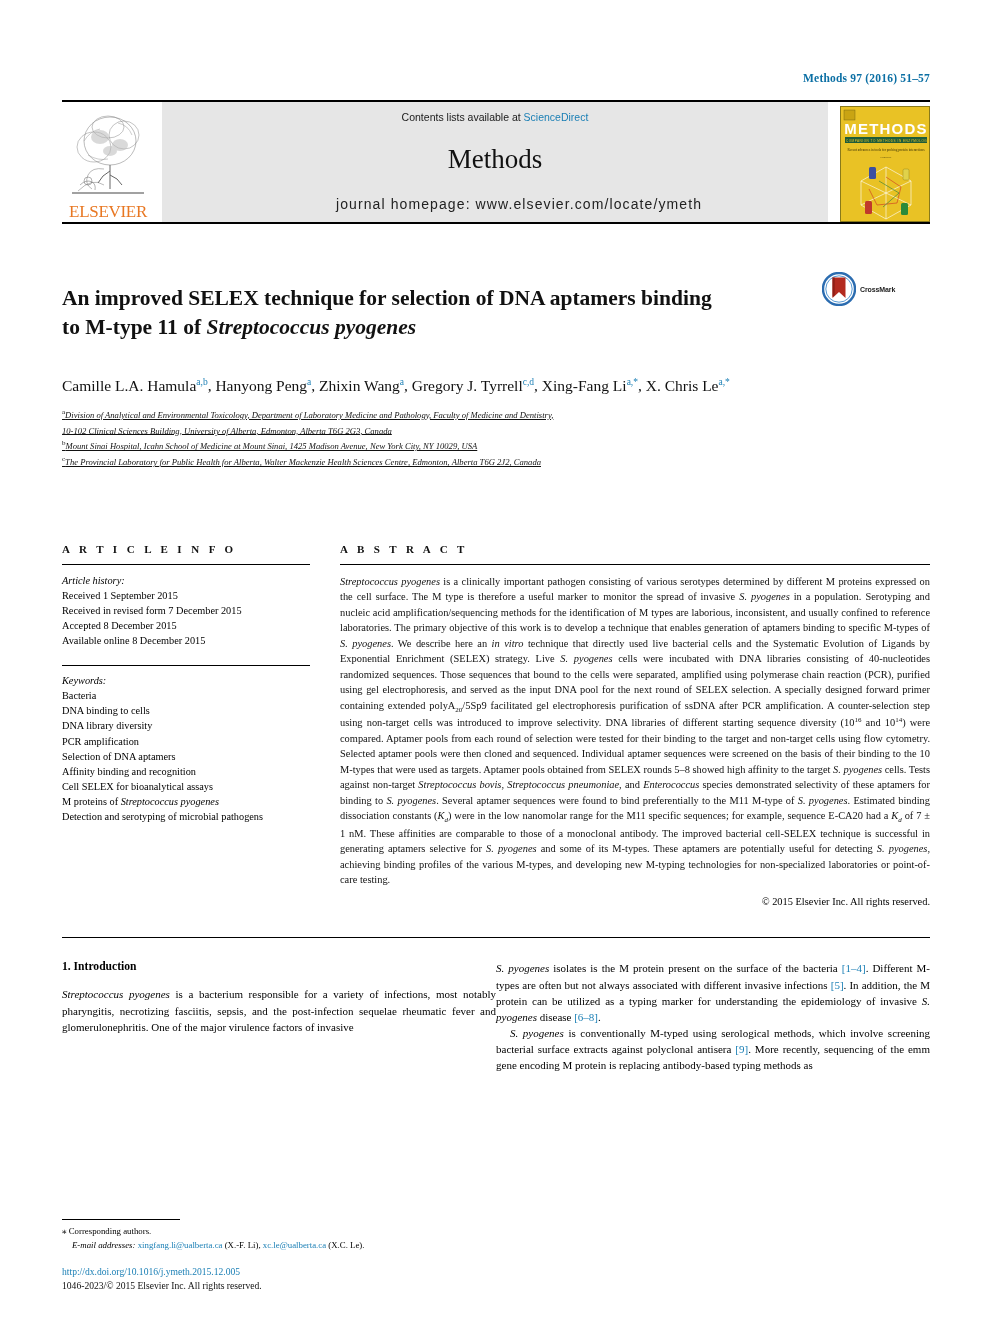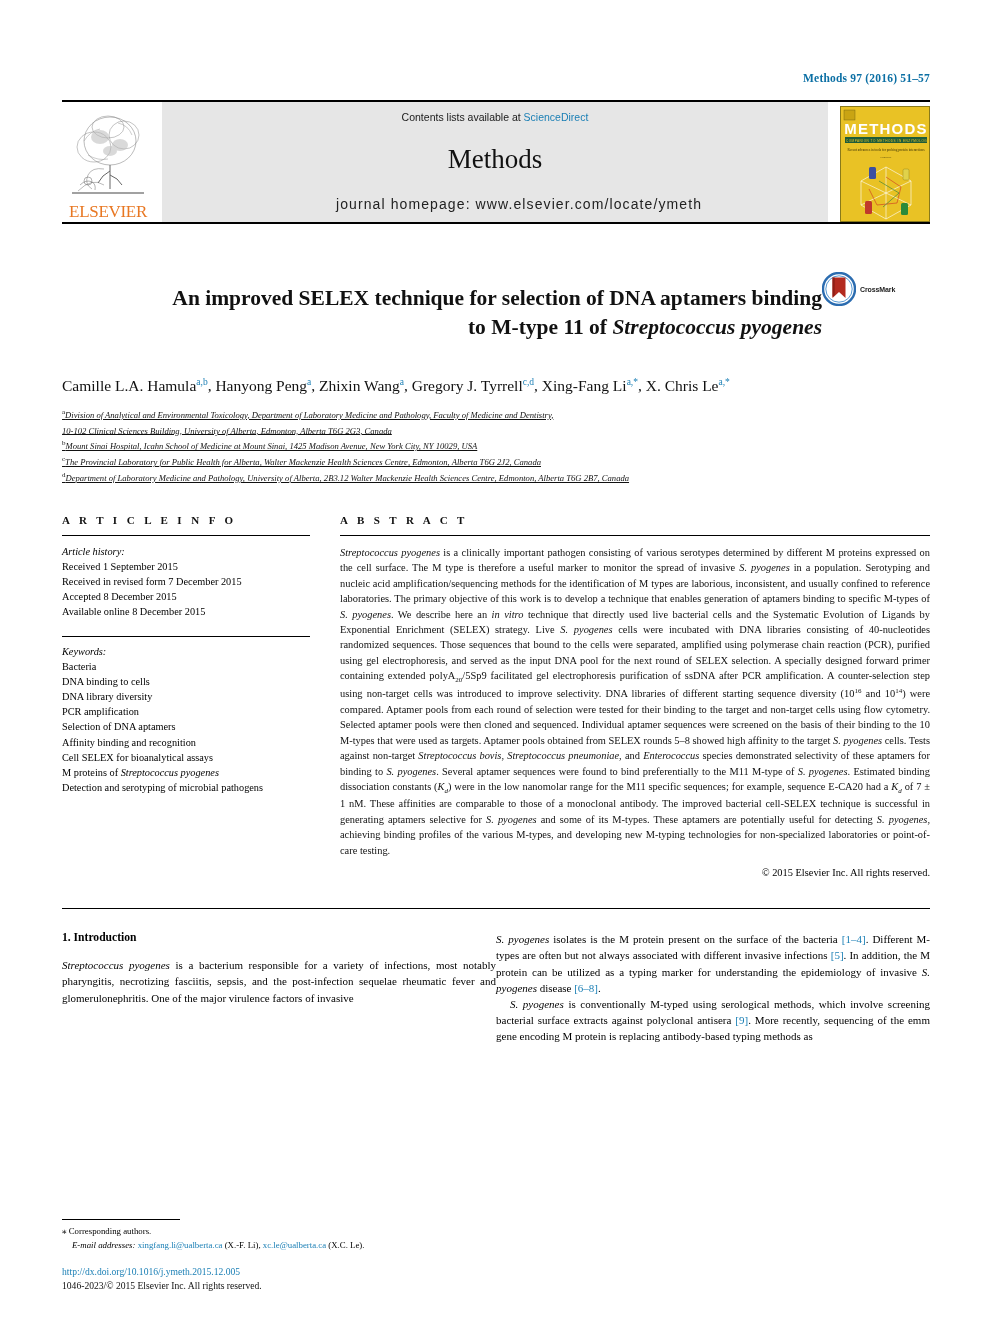--- a/index.html
+++ b/index.html
@@ -60,21 +60,21 @@
   }
   .cover-thumb { width: 94px; flex: 0 0 94px; padding: 4px 0 4px 4px; }
   .cover-inner { width: 90px; height: 116px; border: 1px solid #8a7a1a; position: relative; overflow: hidden; background: #e9c225; }
 
   
   .title-wrap { margin-top: 46px; display: flex; align-items: flex-start; }
   .title {
     flex: 1 1 auto;
     font-size: 21.5px; line-height: 1.32;
     font-family: "Liberation Serif", serif;
-    color: #111; max-width: 760px; text-align: right;
+    color: #111; max-width: 760px;
   }
   .title i { font-style: italic; }
   .crossmark { flex: 0 0 106px; display: flex; align-items: center; gap: 4px; padding-top: 2px; }
   .cm-label { font-family: "Liberation Sans", sans-serif; font-size: 7px; font-weight: bold; color: #222; letter-spacing: -.1px; }
 
   
   .authors { margin-top: 18px; font-size: 15.5px; line-height: 1.5; color: #111; }
   .authors sup { font-size: 9.5px; color: #1a7fb5; vertical-align: super; }
 
   
@@ -82,21 +82,21 @@
   .affils sup { font-style: normal; font-size: 7px; vertical-align: super; }
   .affils .aff { display: block; }
 
   
   .info-abs { margin-top: 28px; display: flex; gap: 30px; }
   .col-info { flex: 0 0 248px; }
   .col-abs { flex: 1 1 auto; }
   .sec-head {
     font-family: "Liberation Serif", serif;
     font-size: 11px; font-weight: bold;
-    letter-spacing: 3.4px; color: #111;
+    letter-spacing: 3.4px; color: #111; margin-top: 45px;
   }
   .rule { border-top: 1.6px solid #000; margin-top: 9px; }
   .hist { margin-top: 8px; font-size: 10.3px; line-height: 1.46; }
   .hist .lbl { font-style: italic; }
   .kw-rule { border-top: 1.1px solid #000; margin-top: 17px; }
   .keywords { margin-top: 7px; font-size: 10.3px; line-height: 1.47; }
   .keywords .lbl { font-style: italic; font-weight: normal; }
   .keywords i { font-style: italic; }
   .abstract {
     margin-top: 9px; font-size: 10.4px; line-height: 1.485;
@@ -218,21 +218,20 @@
 
   <div class="authors">
     <span><span>Camille L.A. Hamula</span><sup>a,b</sup><span>, </span></span><span><span>Hanyong Peng</span><sup>a</sup><span>, </span></span><span><span>Zhixin Wang</span><sup>a</sup><span>, </span></span><span><span>Gregory J. Tyrrell</span><sup>c,d</sup><span>, </span></span><span><span>Xing-Fang Li</span><sup>a,*</sup><span>, </span></span><span><span>X. Chris Le</span><sup>a,*</sup></span>
   </div>
 
   <div class="affils">
     <span class="aff"><sup>a</sup><span>Division of Analytical and Environmental Toxicology, Department of Laboratory Medicine and Pathology, Faculty of Medicine and Dentistry,</span></span>
     <span class="aff"><sup></sup><span>10-102 Clinical Sciences Building, University of Alberta, Edmonton, Alberta T6G 2G3, Canada</span></span>
     <span class="aff"><sup>b</sup><span>Mount Sinai Hospital, Icahn School of Medicine at Mount Sinai, 1425 Madison Avenue, New York City, NY 10029, USA</span></span>
     <span class="aff"><sup>c</sup><span>The Provincial Laboratory for Public Health for Alberta, Walter Mackenzie Health Sciences Centre, Edmonton, Alberta T6G 2J2, Canada</span></span>
-    <span class="aff"><sup>d</sup><span>Department of Laboratory Medicine and Pathology, University of Alberta, 2B3.12 Walter Mackenzie Health Sciences Centre, Edmonton, Alberta T6G 2B7, Canada</span></span>
   </div>
 
   <div class="info-abs">
 
     <div class="col-info">
       <div class="sec-head">A R T I C L E   I N F O</div>
       <div class="rule"></div>
       <div class="hist">
         <div class="lbl">Article history:</div>
         <div>Received 1 September 2015</div>

